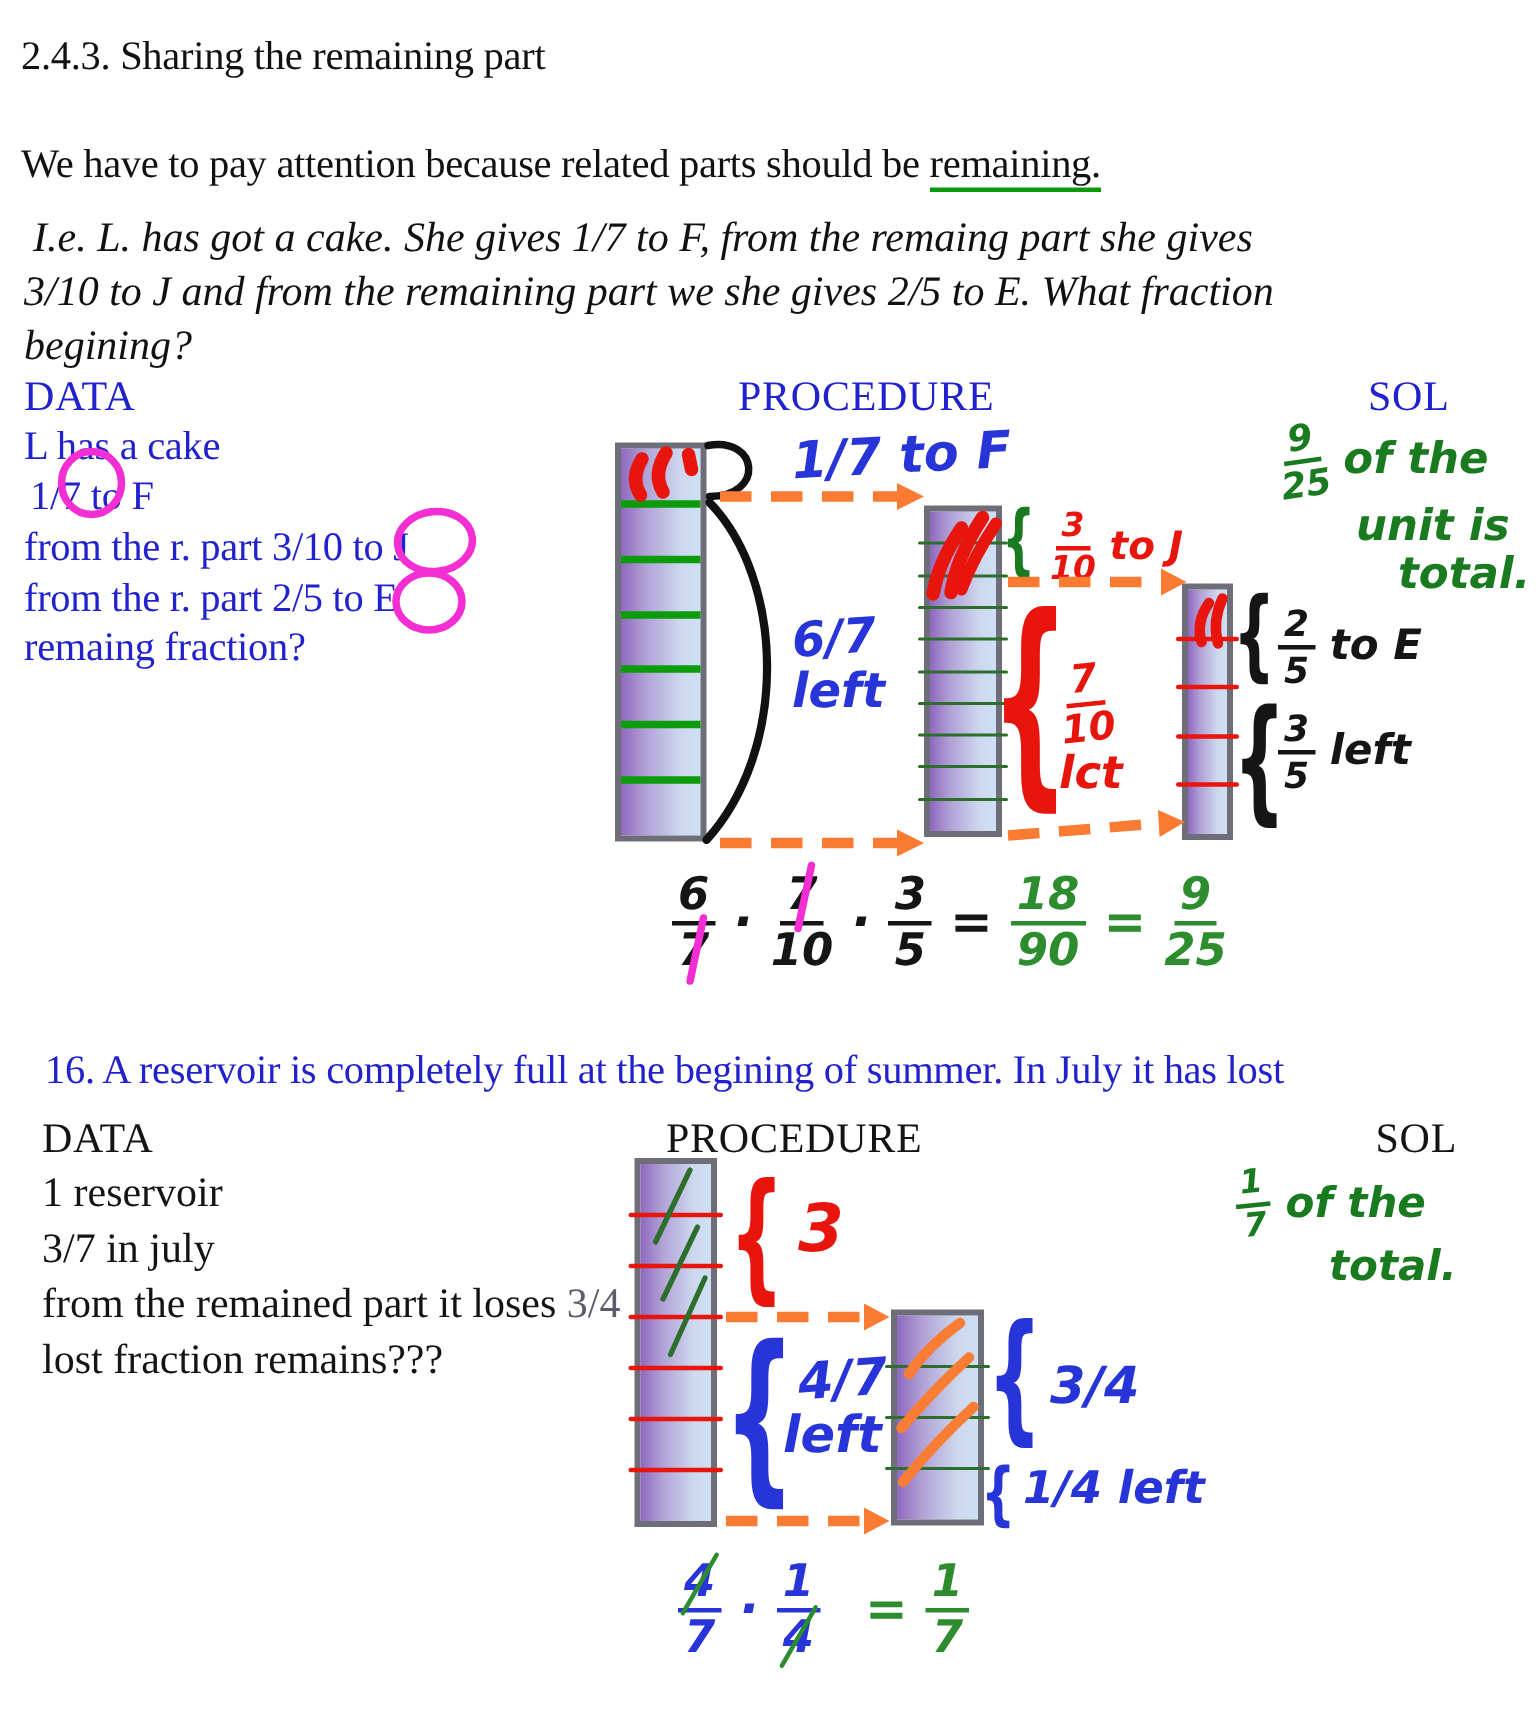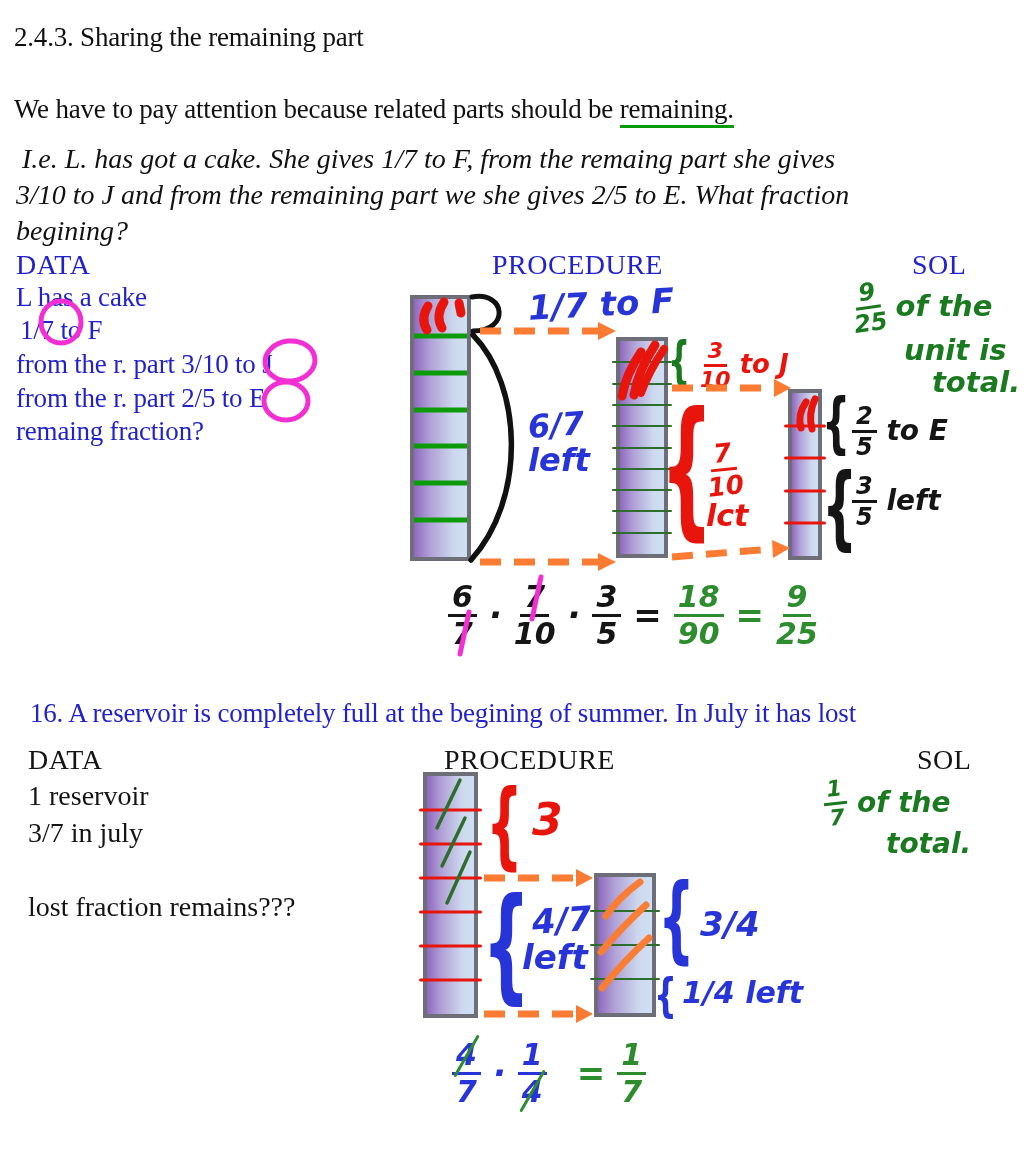--- a/index.html
+++ b/index.html
@@ -184,20 +184,21 @@
   </div>
 
   <div class="abs typed blue-text" style="left:30px;top:698px;">16.  A reservoir is completely full at the begining of summer. In July it has lost</div>
 
   <div class="abs hdr black-text" style="left:28px;top:744px;">DATA</div>
   <div class="abs hdr black-text" style="left:444px;top:744px;">PROCEDURE</div>
   <div class="abs hdr black-text" style="left:917px;top:744px;">SOL</div>
 
   <div class="abs typed2 black-text" style="left:28px;top:780px;">1 reservoir</div>
   <div class="abs typed2 black-text" style="left:28px;top:817px;">3/7 in july</div>
+  <div class="abs typed2 black-text" style="left:28px;top:854px;z-index:6;"><span>from the remained part it loses </span><span class="gray-frac">3/4</span></div>
   <div class="abs typed2 black-text" style="left:28px;top:891px;">lost fraction remains???</div>
 
   <div class="bar" style="left:423px;top:772px;width:55px;height:246px;">
       <div class="bar-line hand" style="top: 14.2857%; height: 3px; background: rgb(232, 21, 13);"></div>
       <div class="bar-line hand" style="top: 28.5714%; height: 3px; background: rgb(232, 21, 13);"></div>
       <div class="bar-line hand" style="top: 42.8571%; height: 3px; background: rgb(232, 21, 13);"></div>
       <div class="bar-line hand" style="top: 57.1429%; height: 3px; background: rgb(232, 21, 13);"></div>
       <div class="bar-line hand" style="top: 71.4286%; height: 3px; background: rgb(232, 21, 13);"></div>
       <div class="bar-line hand" style="top: 85.7143%; height: 3px; background: rgb(232, 21, 13);"></div>
     </div>

